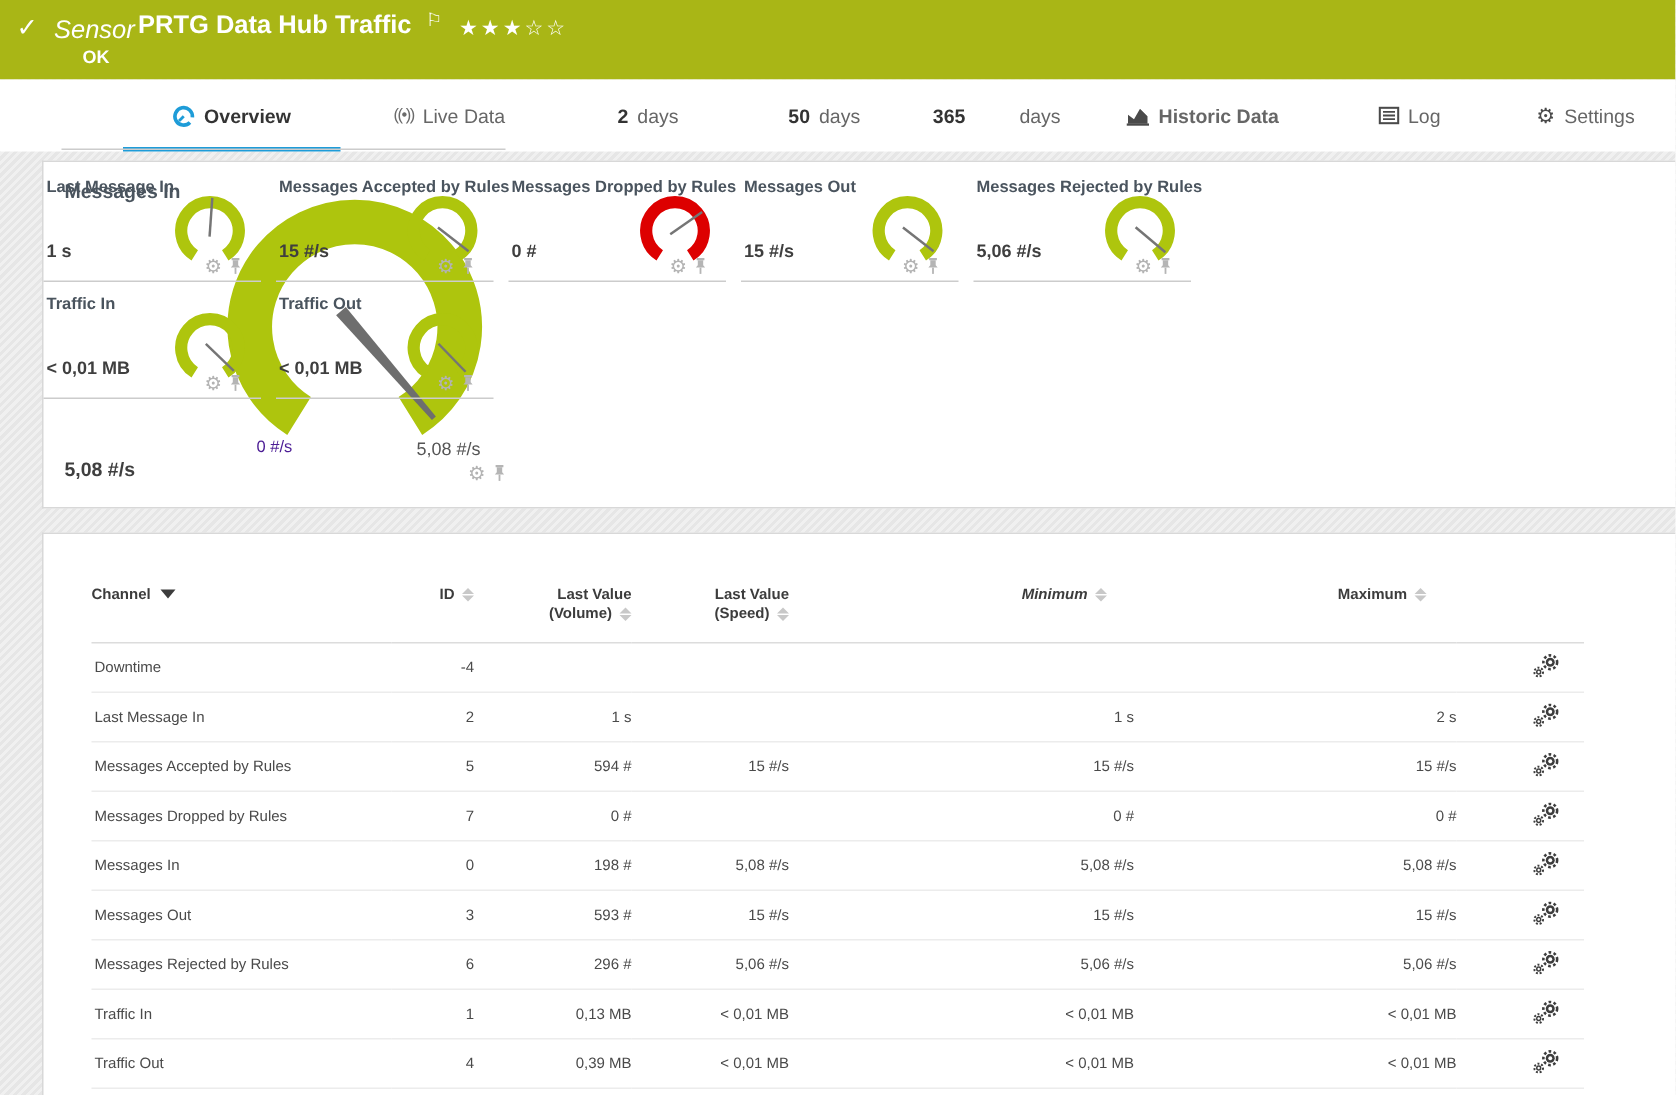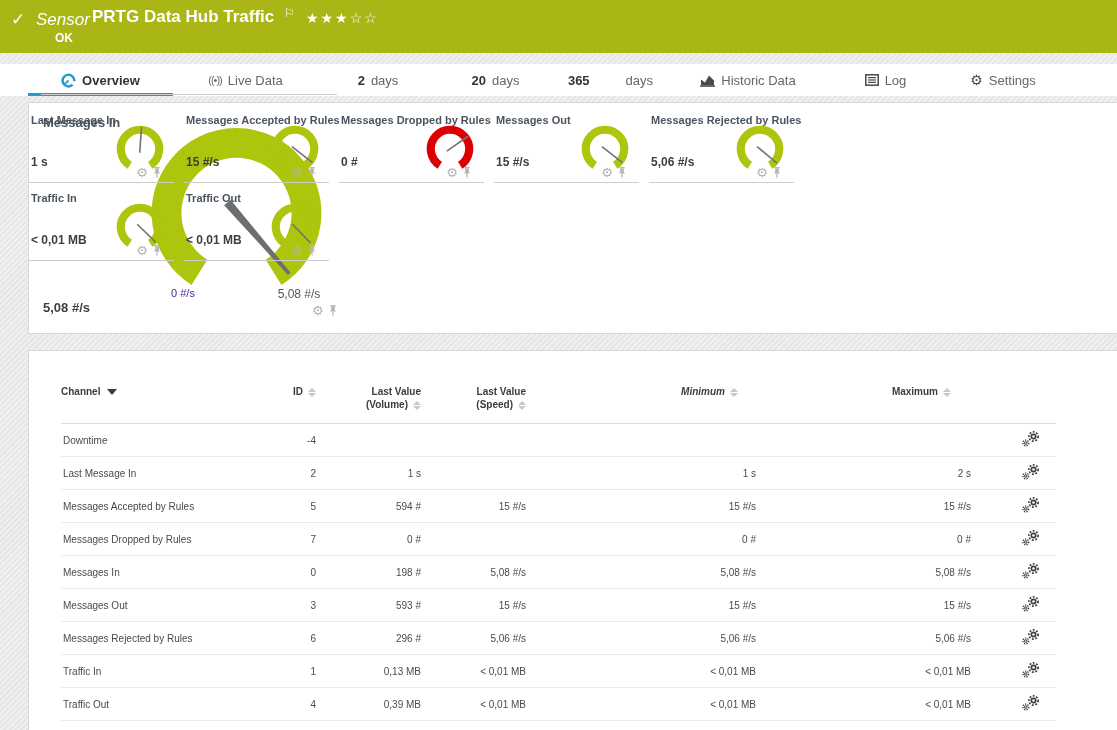--- a/index.html
+++ b/index.html
@@ -10,29 +10,29 @@
   }
   
   .topbar{height:53px;background:#a9b616;position:relative;color:#fff;}
   .topbar .check{position:absolute;left:11px;top:9px;font-size:17px;font-weight:bold;}
   .topbar .kind{position:absolute;left:36px;top:10px;font-style:italic;font-size:17px;}
   .topbar .title{position:absolute;left:92px;top:7px;font-size:17px;font-weight:bold;}
   .topbar .flag{position:absolute;left:284px;top:6px;font-size:12px;}
   .topbar .stars{position:absolute;left:306px;top:10px;font-size:14px;letter-spacing:2px;}
   .topbar .ok{position:absolute;left:55px;top:31px;font-size:12px;font-weight:bold;}
   
-  .tabstrip{margin-top:11px;height:32px;background:#fff;display:flex;align-items:center;position:relative;}
+  .tabstrip{height:48px;background:#fff;display:flex;align-items:center;position:relative;justify-content:flex-end;}
   .tab{height:100%;display:flex;align-items:center;justify-content:center;gap:6px;
        font-size:13px;color:#666;position:relative;cursor:pointer;}
   .tab .tab-num{color:#333;font-weight:bold;}
   .tab.active .tab-label{color:#333;font-weight:bold;}
   .tab.active::after{content:"";position:absolute;left:0;bottom:0;width:100%;height:3px;background:#1e9cd8;}
   .t-overview{margin-left:28px;width:145px;}
   .t-live{width:145px;} .t-d2{width:120px;} .t-d30{width:115px;} .t-d365{width:115px;gap:36px;}
-  .t-historic{width:160px;} .t-log{width:115px;} .t-settings{width:120px;}
+  .t-historic{width:160px;font-weight:bold;} .t-log{width:115px;} .t-settings{width:120px;}
   .icon-wrap{display:inline-flex;align-items:center;}
   .broadcast{font-size:11px;color:#6b6b6b;letter-spacing:-1px;}
   .gearglyph{font-size:14px;color:#4a4a4a;}
   
   .card{background:#fff;border:1px solid #d8d8d8;border-right:none;margin-left:28px;flex-direction:column;}
   .gauges-card{margin-top:6px;height:230px;position:relative;display:flex;}
   
   .bigblock{width:317px;position:relative;flex:none;}
   .bigblock .gtitle-lg{position:absolute;left:14px;top:12px;font-size:13px;font-weight:bold;color:#4a545e;}
   .bigblock .bigsvg{position:absolute;left:120px;top:19px;width:175px;height:175px;}
@@ -96,21 +96,21 @@
     </div>
     <div class="tab t-live">
       <span class="broadcast">((•))</span>
       <span class="tab-label">Live Data</span>
     </div>
     <div class="tab t-d2">
       <span class="tab-num">2</span>
       <span class="tab-label">days</span>
     </div>
     <div class="tab t-d30">
-      <span class="tab-num">20</span>
+      <span class="tab-num">50</span>
       <span class="tab-label">days</span>
     </div>
     <div class="tab t-d365">
       <span class="tab-num">365</span>
       <span class="tab-label">days</span>
     </div>
     <div class="tab t-historic">
       <span class="icon-wrap">
         <svg width="15" height="13" viewBox="0 0 15 13">
           <path d="M1 11.5V5.5l4 3 4-7 5 5v5z" fill="#4a4a4a"></path>

